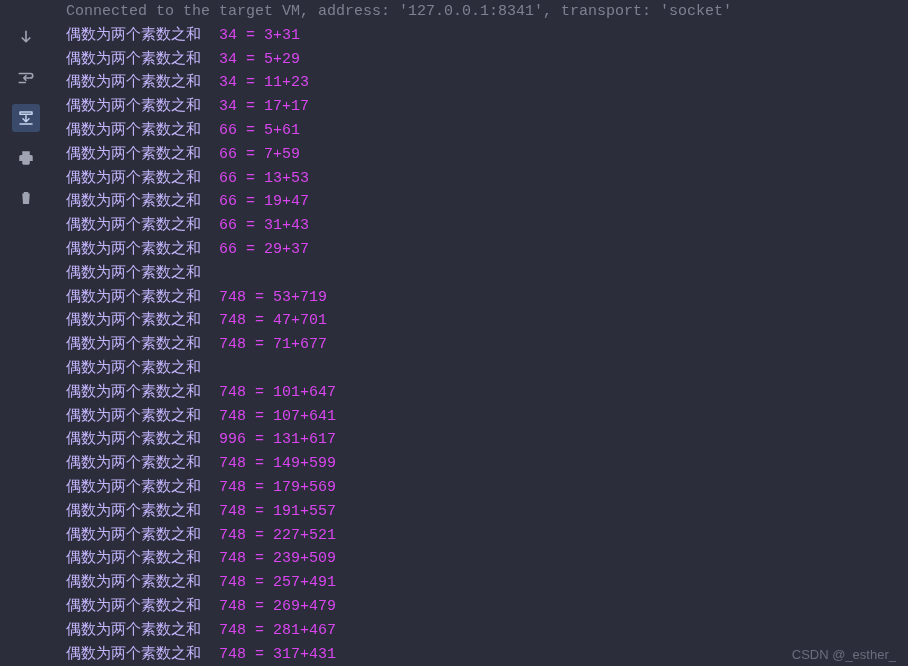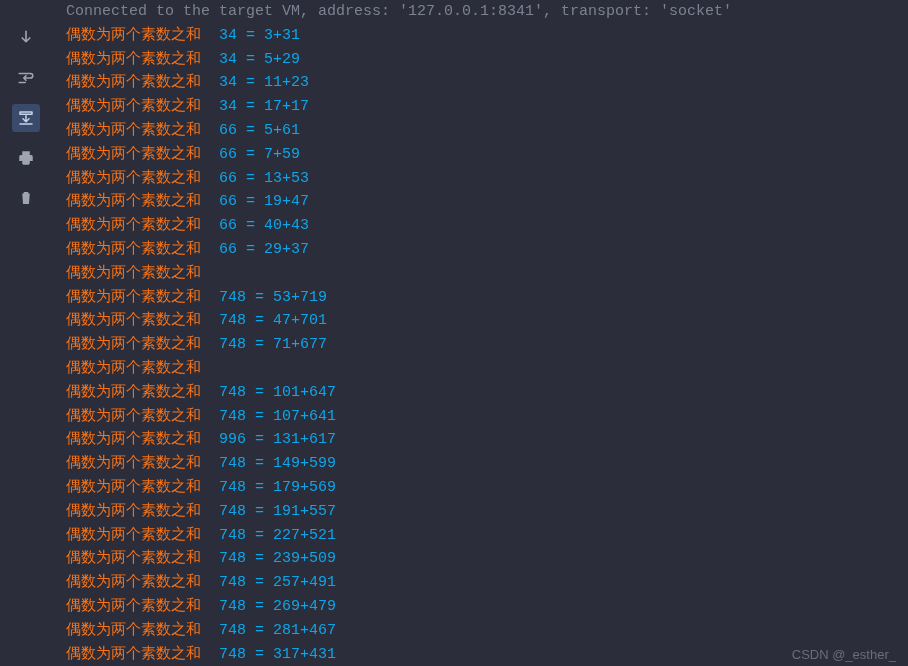--- a/index.html
+++ b/index.html
@@ -57,24 +57,24 @@
     .console-line {
       line-height: 23.8px;
       white-space: pre;
       display: flex;
     }
     .text-gray {
       color: #7d8191;
       text-align: right;
     }
     .prefix-text {
-      color: #f97316;
+      color: #c4b5fd;
     }
     .value-text {
-      color: #0ea5e9;
+      color: #d946ef;
       margin-left: 0;
     }
     .watermark {
       position: absolute;
       bottom: 4px;
       right: 12px;
       color: #6a6d7d;
       font-size: 13px;
       font-family: sans-serif;
     }
@@ -116,21 +116,21 @@
   </div>
   <div id="output-container">
       <div class="console-line"><span class="prefix-text">偶数为两个素数之和</span><span class="value-text">  34 = 3+31</span></div>
       <div class="console-line"><span class="prefix-text">偶数为两个素数之和</span><span class="value-text">  34 = 5+29</span></div>
       <div class="console-line"><span class="prefix-text">偶数为两个素数之和</span><span class="value-text">  34 = 11+23</span></div>
       <div class="console-line"><span class="prefix-text">偶数为两个素数之和</span><span class="value-text">  34 = 17+17</span></div>
       <div class="console-line"><span class="prefix-text">偶数为两个素数之和</span><span class="value-text">  66 = 5+61</span></div>
       <div class="console-line"><span class="prefix-text">偶数为两个素数之和</span><span class="value-text">  66 = 7+59</span></div>
       <div class="console-line"><span class="prefix-text">偶数为两个素数之和</span><span class="value-text">  66 = 13+53</span></div>
       <div class="console-line"><span class="prefix-text">偶数为两个素数之和</span><span class="value-text">  66 = 19+47</span></div>
-      <div class="console-line"><span class="prefix-text">偶数为两个素数之和</span><span class="value-text">  66 = 40+43</span></div>
+      <div class="console-line"><span class="prefix-text">偶数为两个素数之和</span><span class="value-text">  66 = 31+43</span></div>
       <div class="console-line"><span class="prefix-text">偶数为两个素数之和</span><span class="value-text">  66 = 29+37</span></div>
       <div class="console-line"><span class="prefix-text">偶数为两个素数之和</span></div>
       <div class="console-line"><span class="prefix-text">偶数为两个素数之和</span><span class="value-text">  748 = 53+719</span></div>
       <div class="console-line"><span class="prefix-text">偶数为两个素数之和</span><span class="value-text">  748 = 47+701</span></div>
       <div class="console-line"><span class="prefix-text">偶数为两个素数之和</span><span class="value-text">  748 = 71+677</span></div>
       <div class="console-line"><span class="prefix-text">偶数为两个素数之和</span></div>
       <div class="console-line"><span class="prefix-text">偶数为两个素数之和</span><span class="value-text">  748 = 101+647</span></div>
       <div class="console-line"><span class="prefix-text">偶数为两个素数之和</span><span class="value-text">  748 = 107+641</span></div>
       <div class="console-line"><span class="prefix-text">偶数为两个素数之和</span><span class="value-text">  996 = 131+617</span></div>
       <div class="console-line"><span class="prefix-text">偶数为两个素数之和</span><span class="value-text">  748 = 149+599</span></div>

